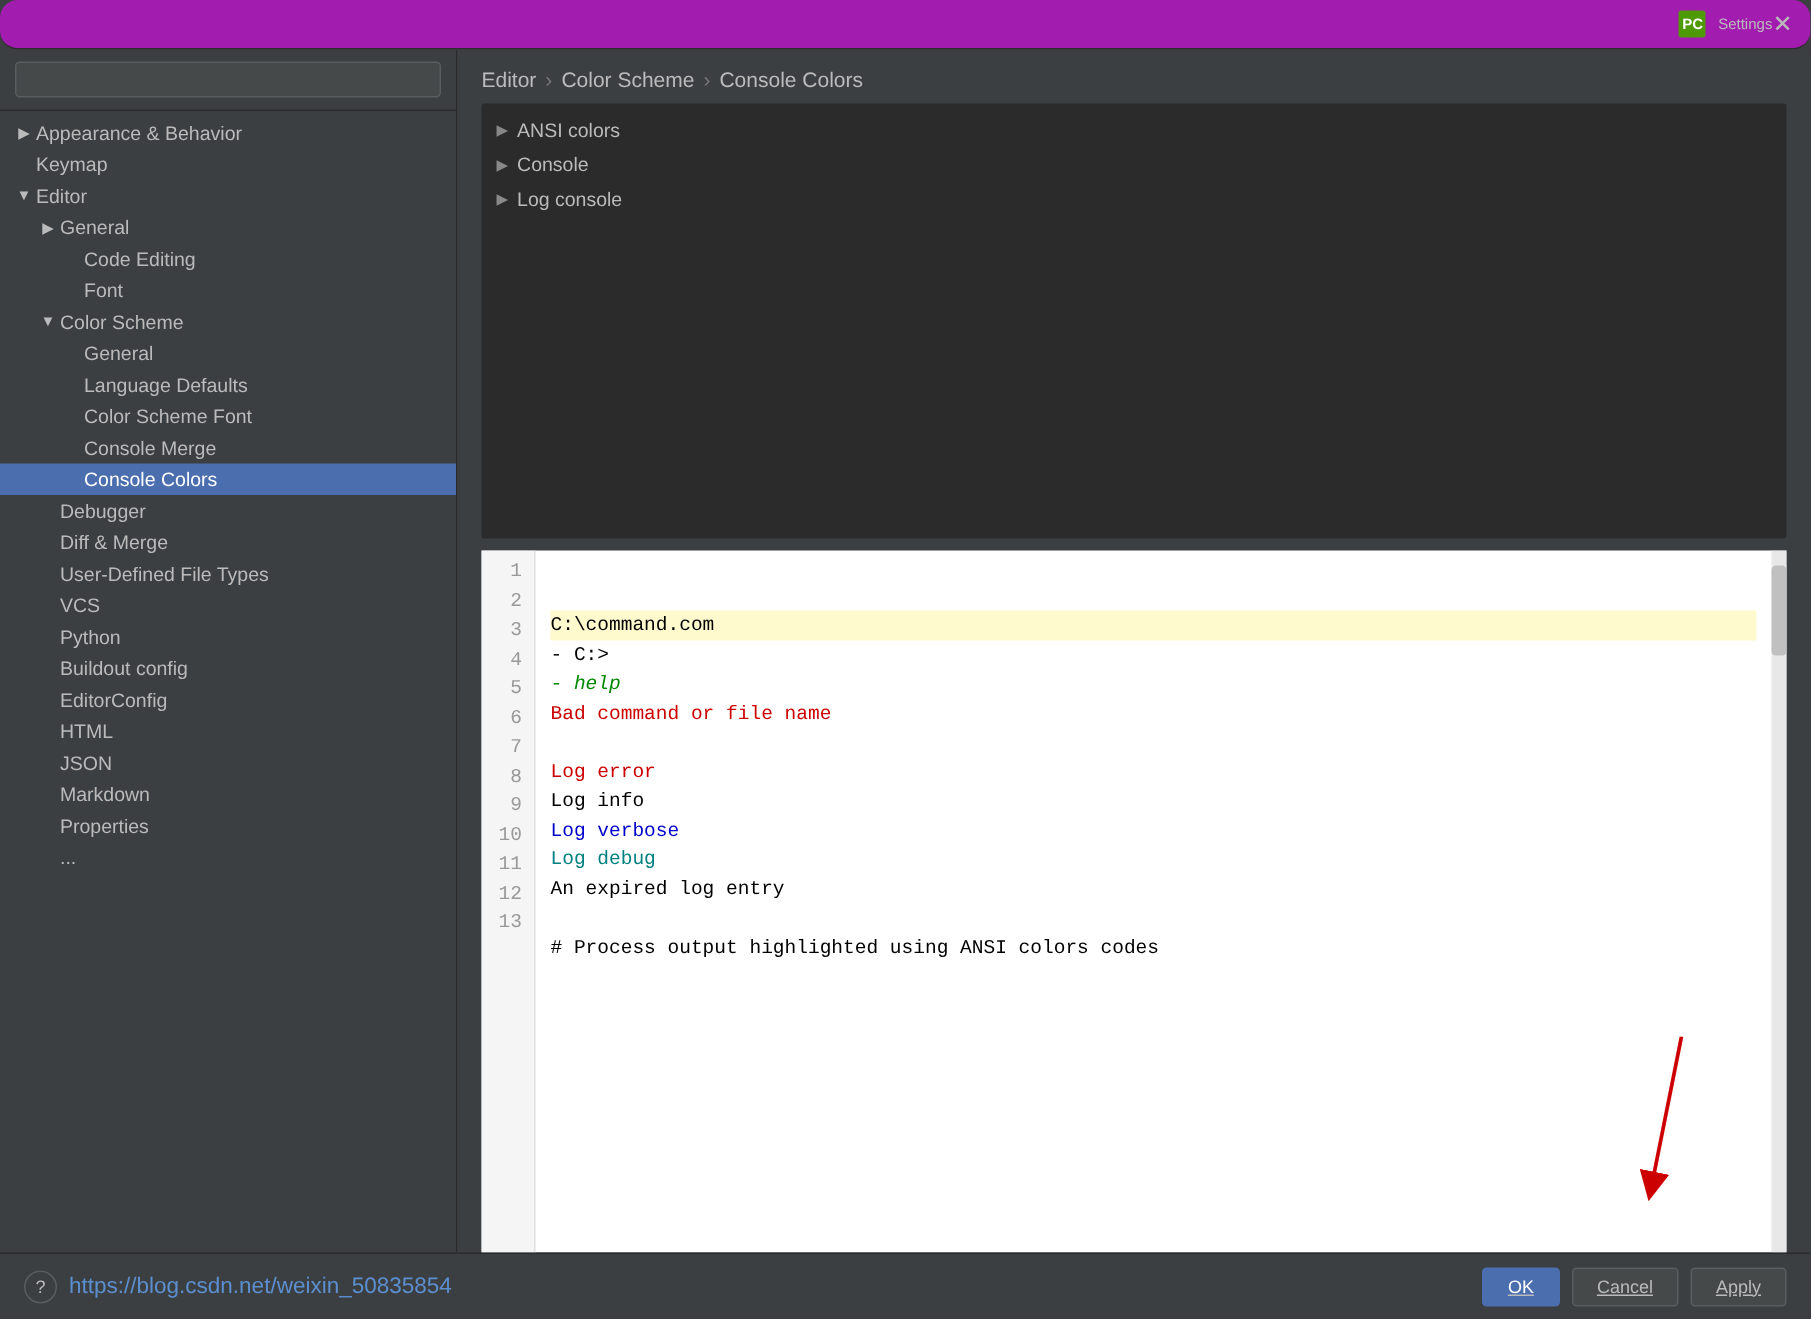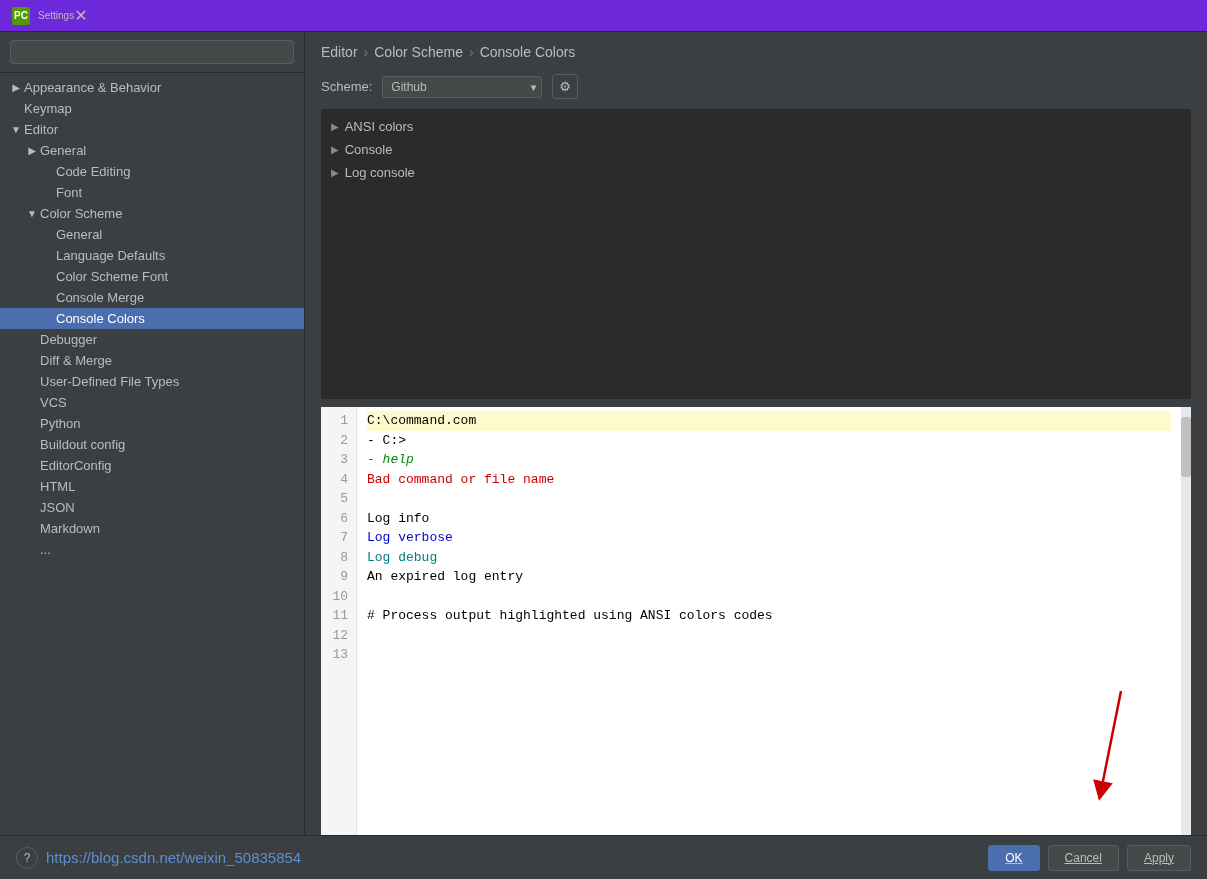--- a/index.html
+++ b/index.html
@@ -8,27 +8,28 @@
       font-size: 13px;
       background: #3c3f41;
       color: #bbb;
       width: 1207px;
       height: 879px;
       overflow: hidden;
       display: flex;
       flex-direction: column;
     }
     .titlebar {
-      background: #6d28d9;
-      display: flex;
-      align-items: center;
-      justify-content: flex-start;
+      background: #a21caf;
+      display: flex;
+      align-items: center;
+      justify-content: flex-end;
       padding: 6px 12px;
       border-bottom: 1px solid #2b2b2b;
       min-height: 32px;
+      border-radius: 12px;
     }
     .titlebar-left {
       display: flex;
       align-items: center;
       gap: 8px;
     }
     .titlebar-icon {
       width: 18px;
       height: 18px;
       background: #4e9a06;
@@ -196,20 +197,21 @@
       color: #999;
       min-width: 36px;
       line-height: 1.5;
       user-select: none;
     }
     .code-lines {
       flex: 1;
       padding: 4px 10px;
       overflow: auto;
       line-height: 1.5;
+      margin-top: 36px;
     }
     .code-line {
       white-space: pre;
     }
     .line-highlight { background: #fffacd; }
     .c-default { color: #000; }
     .c-red { color: #cc0000; }
     .c-blue { color: #0000cc; }
     .c-orange { color: #cc6600; }
     .c-teal { color: #008080; }
@@ -377,42 +379,39 @@
         <div class="tree-item indent-2">
           <span class="arrow"></span>
           <span class="label">JSON</span>
         </div>
         <div class="tree-item indent-2">
           <span class="arrow"></span>
           <span class="label">Markdown</span>
         </div>
         <div class="tree-item indent-2">
           <span class="arrow"></span>
+          <span class="label">Properties</span>
+        </div>
+        <div class="tree-item indent-2">
+          <span class="arrow"></span>
           <span class="label">...</span>
         </div>
       </div>
   </div>
 
   <div class="main-content">
 
     <div class="breadcrumb" id="breadcrumb">
         <span>Editor</span>
         <span class="sep">›</span>
         <span>Color Scheme</span>
         <span class="sep">›</span>
         <span>Console Colors</span>
       </div>
 
-    <div class="scheme-bar">
-      <span class="scheme-label">Scheme:</span>
-      <div class="scheme-select-wrap">
-        <select class="scheme-select" id="scheme-select"><option value="Github">Github</option><option value="Default">Default</option><option value="Darcula">Darcula</option><option value="Monokai">Monokai</option></select>
-      </div>
-      <button class="gear-btn">⚙</button>
-    </div>
 
     <div class="color-tree-panel" id="color-tree">
         <div class="color-tree-item">
           <span class="arrow">▶</span>
           <span>ANSI colors</span>
         </div>
         <div class="color-tree-item">
           <span class="arrow">▶</span>
           <span>Console</span>
         </div>
@@ -437,20 +436,21 @@
           <div>11</div>
           <div>12</div>
           <div>13</div>
         </div>
       <div class="code-lines" id="code-lines">
           <div class="code-line c-default line-highlight">C:\command.com</div>
           <div class="code-line c-default">- C:&gt;</div>
           <div class="code-line c-italic">- help</div>
           <div class="code-line c-red">Bad command or file name</div>
           <div class="code-line c-default">&nbsp;</div>
+          <div class="code-line c-red">Log error</div>
           <div class="code-line c-default">Log info</div>
           <div class="code-line c-blue">Log verbose</div>
           <div class="code-line c-teal">Log debug</div>
           <div class="code-line c-default">An expired log entry</div>
           <div class="code-line c-default">&nbsp;</div>
           <div class="code-line c-default"># Process output highlighted using ANSI colors codes</div>
         </div>
       <div class="scrollbar-v">
         <div class="scrollbar-thumb"></div>
       </div>

